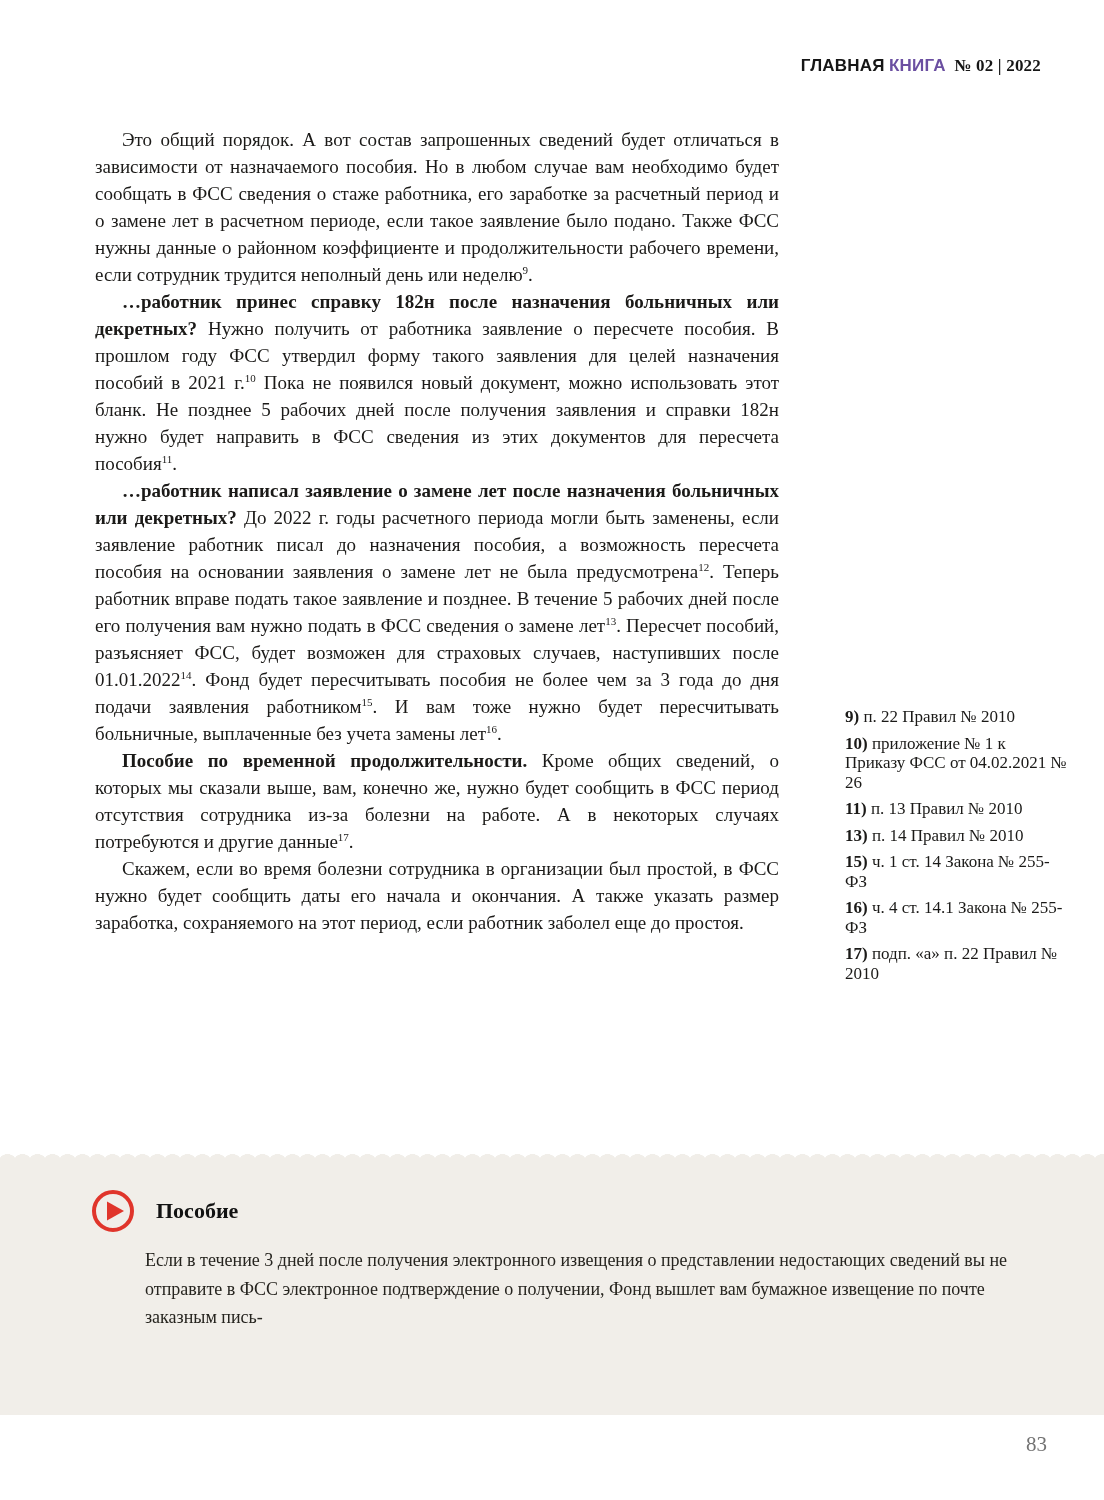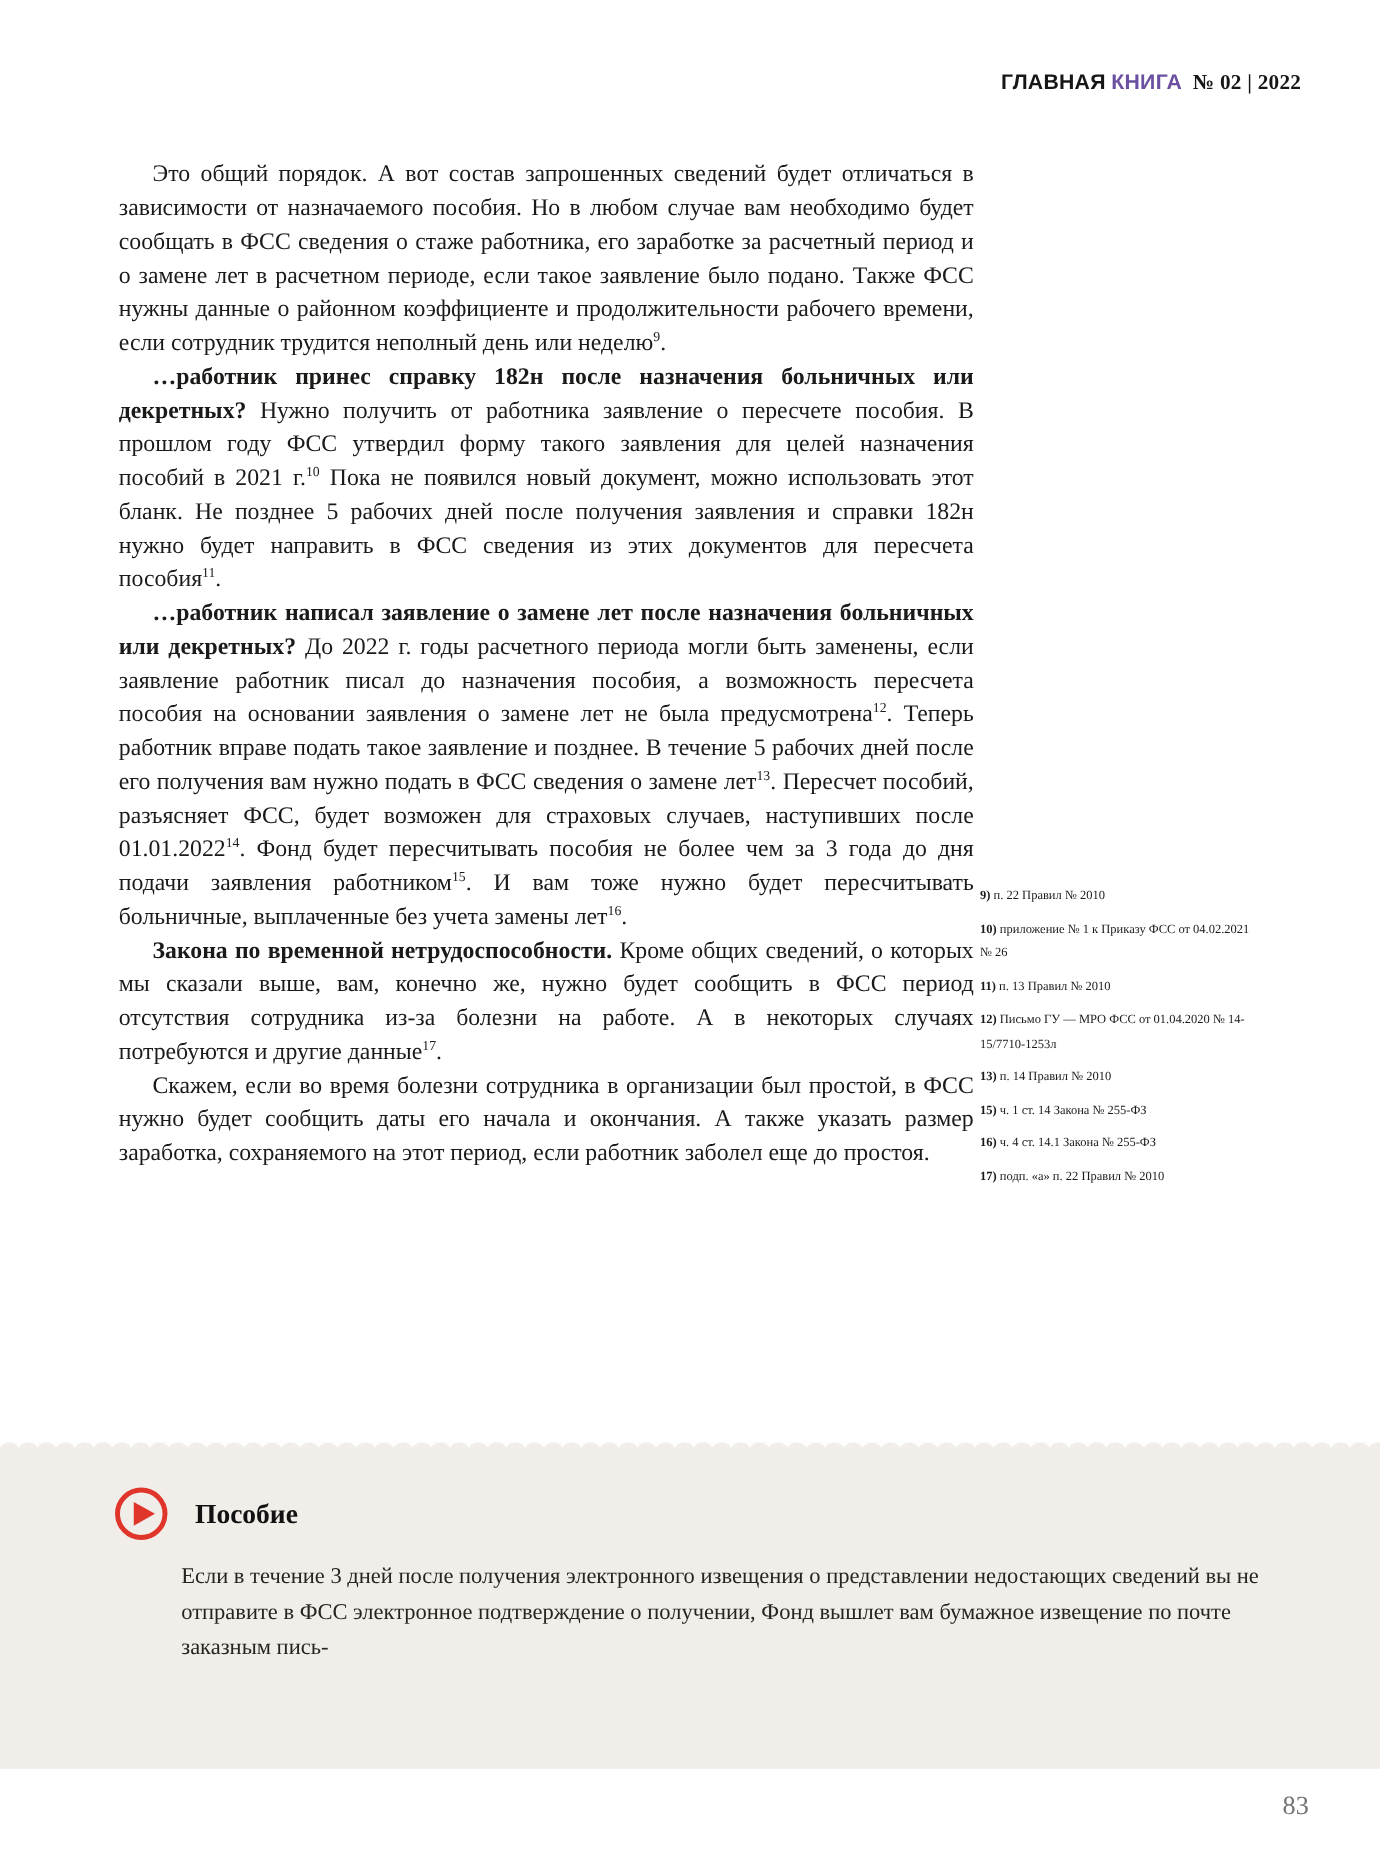--- a/index.html
+++ b/index.html
@@ -32,22 +32,22 @@
   
   .main-text{
     position:absolute;left:95px;top:126px;width:684px;
     font-size:19px;line-height:27px;text-align:justify;
   }
   .main-text p{margin:0;text-indent:27px;}
   .b{font-weight:bold;}
   sup{font-size:11px;line-height:0;vertical-align:super;}
   
   .footnotes{
-    position:absolute;left:784px;top:707px;width:224px;
-    font-size:10px;line-height:19.5px;text-align:left;
+    position:absolute;left:845px;top:707px;width:224px;
+    font-size:17px;line-height:19.5px;text-align:left;
   }
   .footnote{margin:0 0 7px 0;}
   a.link{color:var(--link-purple);text-decoration:none;}
   
   .ref-box{
     position:absolute;left:0;top:1160px;width:1104px;height:255px;
     background:var(--box-bg);
   }
   .ref-box::before{
     content:"";position:absolute;top:-6px;left:0;right:0;height:6px;
@@ -82,29 +82,28 @@
   <div class="page-header">
     <span class="brand-black">ГЛАВНАЯ</span>
     <span class="brand-purple">КНИГА</span>
     <span class="issue">№ 02 | 2022</span>
   </div>
 
   <div class="main-text">
     <p><span>Это общий порядок. А вот состав запрошенных сведений будет отличаться в зависимости от назначаемого пособия. Но в любом случае вам необходимо будет сообщать в ФСС сведения о стаже работника, его заработке за расчетный период и о замене лет в расчетном периоде, если такое заявление было подано. Также ФСС нужны данные о районном коэффициенте и продолжительности рабочего времени, если сотрудник трудится неполный день или неделю</span><sup>9</sup><span>.</span></p>
     <p><span class="b">…работник принес справку 182н после назначения больничных или декретных? </span><span>Нужно получить от работника заявление о пересчете пособия. В прошлом году ФСС утвердил форму такого заявления для целей назначения пособий в 2021 г.</span><sup>10</sup><span> Пока не появился новый документ, можно использовать этот бланк. Не позднее 5 рабочих дней после получения заявления и справки 182н нужно будет направить в ФСС сведения из этих документов для пересчета пособия</span><sup>11</sup><span>.</span></p>
     <p><span class="b">…работник написал заявление о замене лет после назначения больничных или декретных? </span><span>До 2022 г. годы расчетного периода могли быть заменены, если заявление работник писал до назначения пособия, а возможность пересчета пособия на основании заявления о замене лет не была предусмотрена</span><sup>12</sup><span>. Теперь работник вправе подать такое заявление и позднее. В течение 5 рабочих дней после его получения вам нужно подать в ФСС сведения о замене лет</span><sup>13</sup><span>. Пересчет пособий, разъясняет ФСС, будет возможен для страховых случаев, наступивших после 01.01.2022</span><sup>14</sup><span>. Фонд будет пересчитывать пособия не более чем за 3 года до дня подачи заявления работником</span><sup>15</sup><span>. И вам тоже нужно будет пересчитывать больничные, выплаченные без учета замены лет</span><sup>16</sup><span>.</span></p>
-    <p><span class="b">Закона по временной нетрудоспособности. </span><span>Кроме общих сведений, о которых мы сказали выше, вам, конечно же, нужно будет сообщить в ФСС период отсутствия сотрудника из-за болезни на работе. А в некоторых случаях потребуются и другие данные</span><sup>17</sup><span>.</span></p>
+    <p><span class="b">Пособие по временной продолжительности. </span><span>Кроме общих сведений, о которых мы сказали выше, вам, конечно же, нужно будет сообщить в ФСС период отсутствия сотрудника из-за болезни на работе. А в некоторых случаях потребуются и другие данные</span><sup>17</sup><span>.</span></p>
     <p><span>Скажем, если во время болезни сотрудника в организации был простой, в ФСС нужно будет сообщить даты его начала и окончания. А также указать размер заработка, сохраняемого на этот период, если работник заболел еще до простоя.</span></p>
   </div>
 
   <aside class="footnotes">
     <p class="footnote"><span class="b">9) </span><span>п. 22 Правил № 2010</span></p>
     <p class="footnote"><span class="b">10) </span><span>приложение № 1 к Приказу ФСС от 04.02.2021 № 26</span></p>
     <p class="footnote"><span class="b">11) </span><span>п. 13 Правил № 2010</span></p>
-    <p class="footnote"><span class="b">12) </span><span>Письмо ГУ — МРО ФСС от 01.04.2020 № 14-15/7710-1253л</span></p>
     <p class="footnote"><span class="b">13) </span><span>п. 14 Правил № 2010</span></p>
     <p class="footnote"><span class="b">15) </span><span>ч. 1 ст. 14 Закона № 255-ФЗ</span></p>
     <p class="footnote"><span class="b">16) </span><span>ч. 4 ст. 14.1 Закона № 255-ФЗ</span></p>
     <p class="footnote"><span class="b">17) </span><span>подп. «а» п. 22 Правил № 2010</span></p>
   </aside>
 
   <section class="ref-box">
     <div class="ref-header">
       <span class="play-icon">
         <svg width="46" height="46" viewBox="0 0 46 46" aria-hidden="true">

